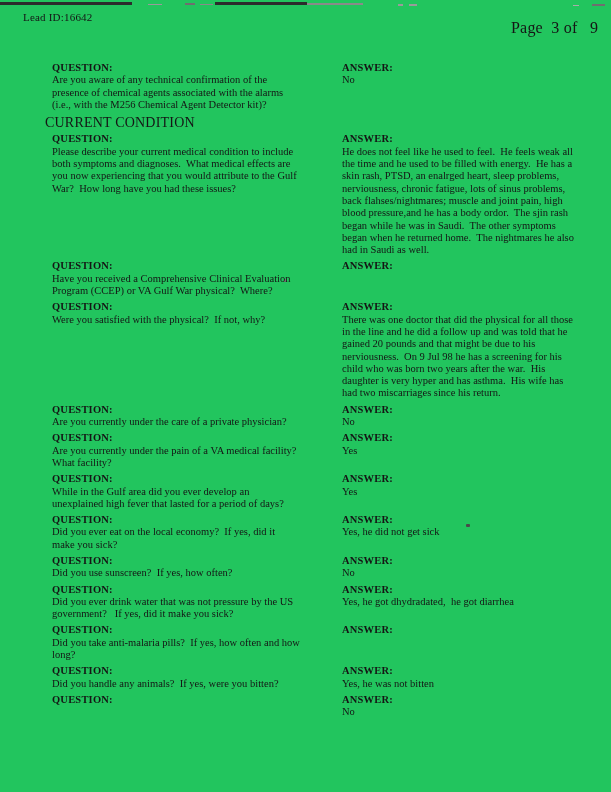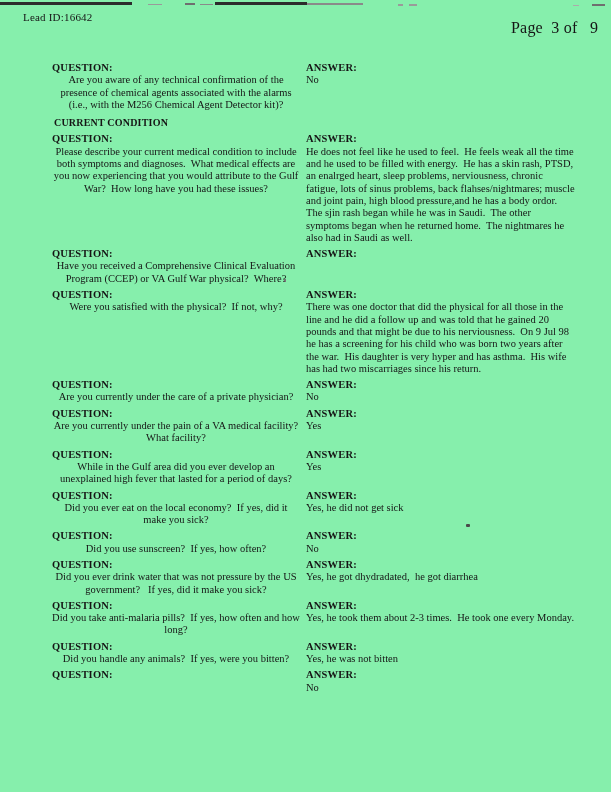--- a/index.html
+++ b/index.html
@@ -1,19 +1,19 @@
 <!DOCTYPE html>
 <html><head>
 <meta charset="utf-8">
 <style>
   html,body{margin:0;padding:0;background:#e8e8e8;}
   .page{
     position:relative;
     width:611px;height:792px;
-    background:#86efac;
+    background:#22c55e;
     font-family:"Liberation Serif", serif;
     color:#151515;
     overflow:hidden;
     margin:0 auto;
     box-sizing:border-box;
     padding-left:40px;
   }
   
   .artifact{position:absolute;background:#2c2c2c;}
   .a1{left:0;top:2px;width:132px;height:3px;}
@@ -36,40 +36,41 @@
   .hdr-page{
     position:absolute;left:511px;top:19px;
     font-size:16px;white-space:pre;letter-spacing:.2px;
   }
 
   .content{
     position:absolute;left:45px;top:62px;width:535px;
     font-size:10.5px;line-height:12.3px;
   }
   .section-row{
-    font-weight:bold;
-    font-size:10px;
+    font-weight:normal;
+    font-size:14px;
     letter-spacing:.2px;
-    margin:6px 0 4px 9px;
+    margin:6px 0 4px 0;
   }
   .qa-row{
     display:grid;
     grid-template-columns:254px 1fr;
     padding-left:7px;
     margin-bottom:4px;
+    gap:36px;
   }
   .q-cell{width:250px;}
   .label{
     font-weight:bold;
     letter-spacing:.2px;
   }
   .text{
     white-space:pre-wrap;
   }
-  .q-cell .text{max-width:248px;text-align:center;}
+  .q-cell .text{max-width:248px;}
   .a-cell .text{max-width:270px;}
 </style>
 </head>
 <body>
 
 <div class="page">
 
   <div class="artifact a1"></div>
   <div class="artifact a2"></div>
   <div class="artifact a3"></div>
@@ -200,21 +201,20 @@
       </div>
     </div>
 
     <div class="qa-row">
       <div class="q-cell">
         <div class="label">QUESTION:</div>
         <div class="text">Did you take anti-malaria pills?  If yes, how often and how long?</div>
       </div>
       <div class="a-cell">
         <div class="label">ANSWER:</div>
-        <div class="text">Yes, he took them about 2-3 times.  He took one every Monday.</div>
       </div>
     </div>
 
     <div class="qa-row">
       <div class="q-cell">
         <div class="label">QUESTION:</div>
         <div class="text">Did you handle any animals?  If yes, were you bitten?</div>
       </div>
       <div class="a-cell">
         <div class="label">ANSWER:</div>

